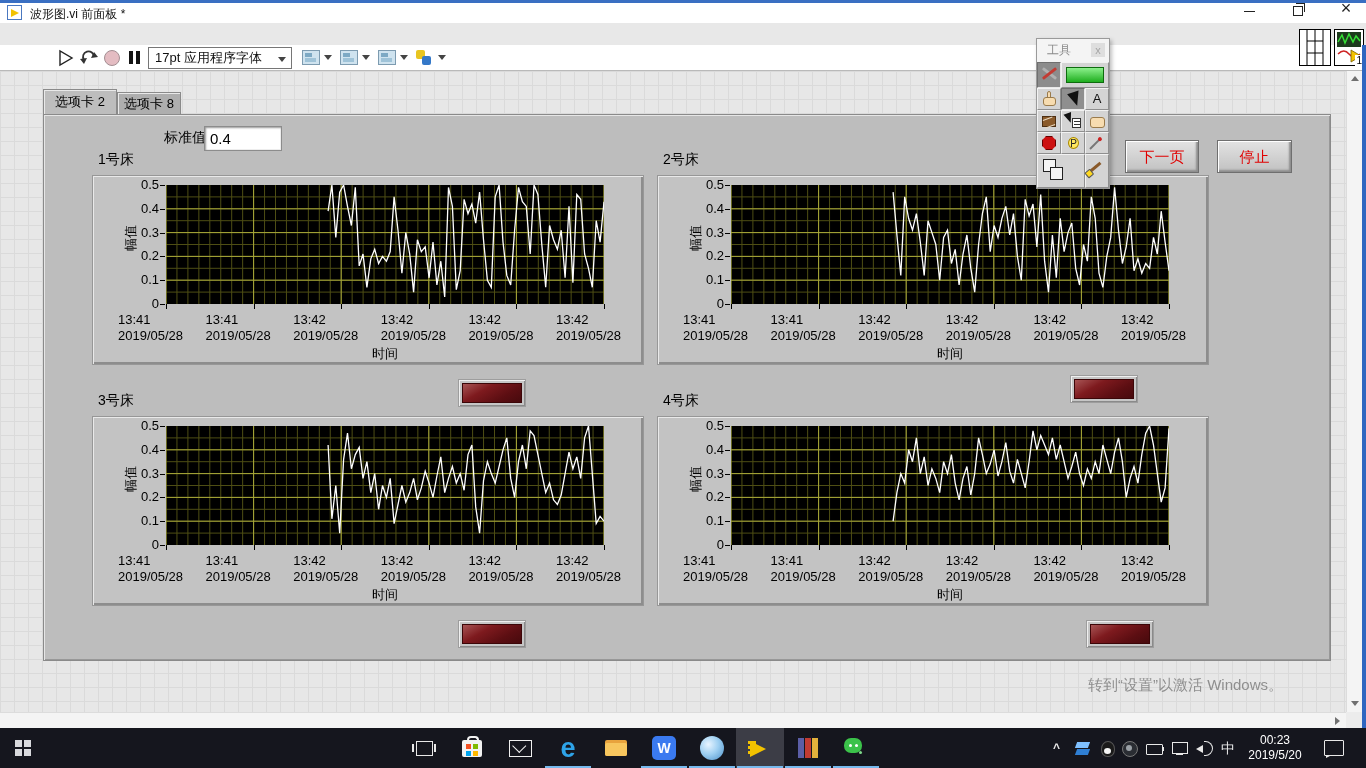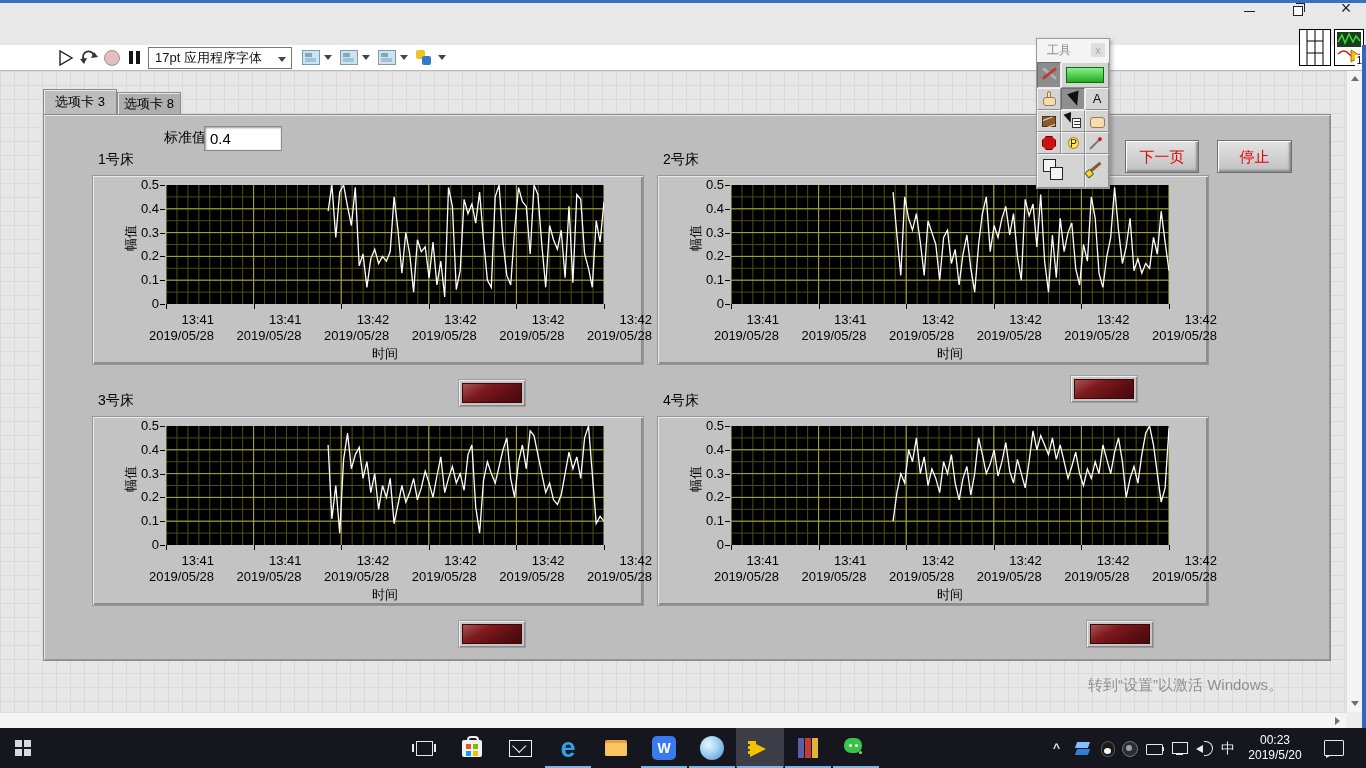--- a/index.html
+++ b/index.html
@@ -69,21 +69,21 @@
   #btn-next{left:1081px;top:25px;width:74px;}
   #btn-stop{left:1173px;top:25px;width:75px;}
 
   .chart-group{position:absolute;}
   .chart-title{position:absolute;font-size:14px;color:#000;white-space:nowrap;}
   .chart-frame{position:absolute;width:552px;height:190px;background:#c3c3c3;border:1px solid #979797;box-shadow:inset 1px 1px 0 #e9e9e9,inset -2px -2px 0 #8d8d8d;}
   .chart-ylabel{position:absolute;left:30px;top:58px;width:16px;font-size:13px;color:#000;transform:rotate(-90deg);transform-origin:center;white-space:nowrap;}
   .ytick{position:absolute;width:42px;text-align:right;font-size:13px;color:#000;}
   .ytick-dash{position:absolute;left:67px;width:5px;height:1px;background:#000;}
   .xtick-mark{position:absolute;width:1px;height:5px;background:#000;}
-  .xtick-time,.xtick-date{position:absolute;width:96px;text-align:right;font-size:13px;color:#000;}
+  .xtick-time,.xtick-date{position:absolute;width:96px;text-align:left;font-size:13px;color:#000;}
   .chart-xlabel{position:absolute;width:60px;text-align:center;font-size:13px;color:#000;}
   .plot-svg{position:absolute;left:73px;top:9px;background:#000;}
 
   .led-bezel{position:absolute;width:68px;height:28px;background:#c6c6c6;border:1px solid #9d9d9d;box-shadow:inset 1px 1px 0 #efefef,inset -1px -1px 0 #8a8a8a;padding:3px;}
   .led{width:100%;height:100%;background:linear-gradient(150deg,#a85555 0%,#7e1a1e 35%,#5c0e12 70%,#470a0d 100%);border:1px solid #3c0608;}
 
   #wm1{position:absolute;left:1092px;top:575px;font-size:25px;color:rgba(120,120,120,0.55);}
   #wm2{position:absolute;left:1088px;top:605px;font-size:15px;color:rgba(120,120,120,0.8);}
 
   
@@ -177,20 +177,24 @@
   #tray-clock{position:absolute;left:1240px;top:0;width:70px;height:40px;color:#fff;font-size:12px;text-align:center;padding-top:5px;line-height:15px;}
   #action-center:before{content:"";position:absolute;left:0;top:12px;width:18px;height:14px;border:1.5px solid #e8e8e8;border-radius:1px;}
   #action-center:after{content:"";position:absolute;left:2px;top:27px;width:6px;height:3px;background:#e8e8e8;clip-path:polygon(0 0,100% 0,0 100%);}
 </style>
 </head>
 <body>
 
 <div id="screen">
   <div class="top-accent"></div>
 
+  <div id="titlebar">
+    <div id="lv-app-icon"></div>
+    <span id="window-title">波形图.vi 前面板 *</span>
+  </div>
   <div class="wc" id="btn-min"></div>
   <div class="wc" id="btn-restore"></div>
   <div class="wc" id="btn-close"></div>
 
 
   <div id="toolbar">
     <div class="tbtn" id="tb-run" style="left:56px;">
       <svg width="20" height="20">
           <polygon points="4,3 4,17 16,10" fill="#fff" stroke="#222" stroke-width="1.4"></polygon>
         </svg>
@@ -249,21 +253,21 @@
         <polyline points="3,12 7,5 10,13 14,4 18,12 21,6 25,11" fill="none" stroke="#35e035" stroke-width="1.5"></polyline>
         <path d="M3 24 Q9 18 14 24 T25 24" fill="none" stroke="#cc2222" stroke-width="1.5"></path>
         <polygon points="16,20 16,32 26,26" fill="#f2c200" stroke="#7a6000" stroke-width="0.8"></polygon>
       </svg>
       <span id="vi-badge">1</span>
     </div>
   </div>
 
   <div id="panel">
     <div class="tab" id="tab-2">选项卡 8</div>
-    <div class="tab" id="tab-1">选项卡 3</div>
+    <div class="tab" id="tab-1">选项卡 2</div>
 
     <div id="tabbody">
       <span id="std-label">标准值</span>
       <input id="std-input" value="0.4" style="">
 
       <div class="lv-btn" id="btn-next">下一页</div>
       <div class="lv-btn" id="btn-stop">停止</div>
 
       <div id="charts">
           <div class="chart-group">

